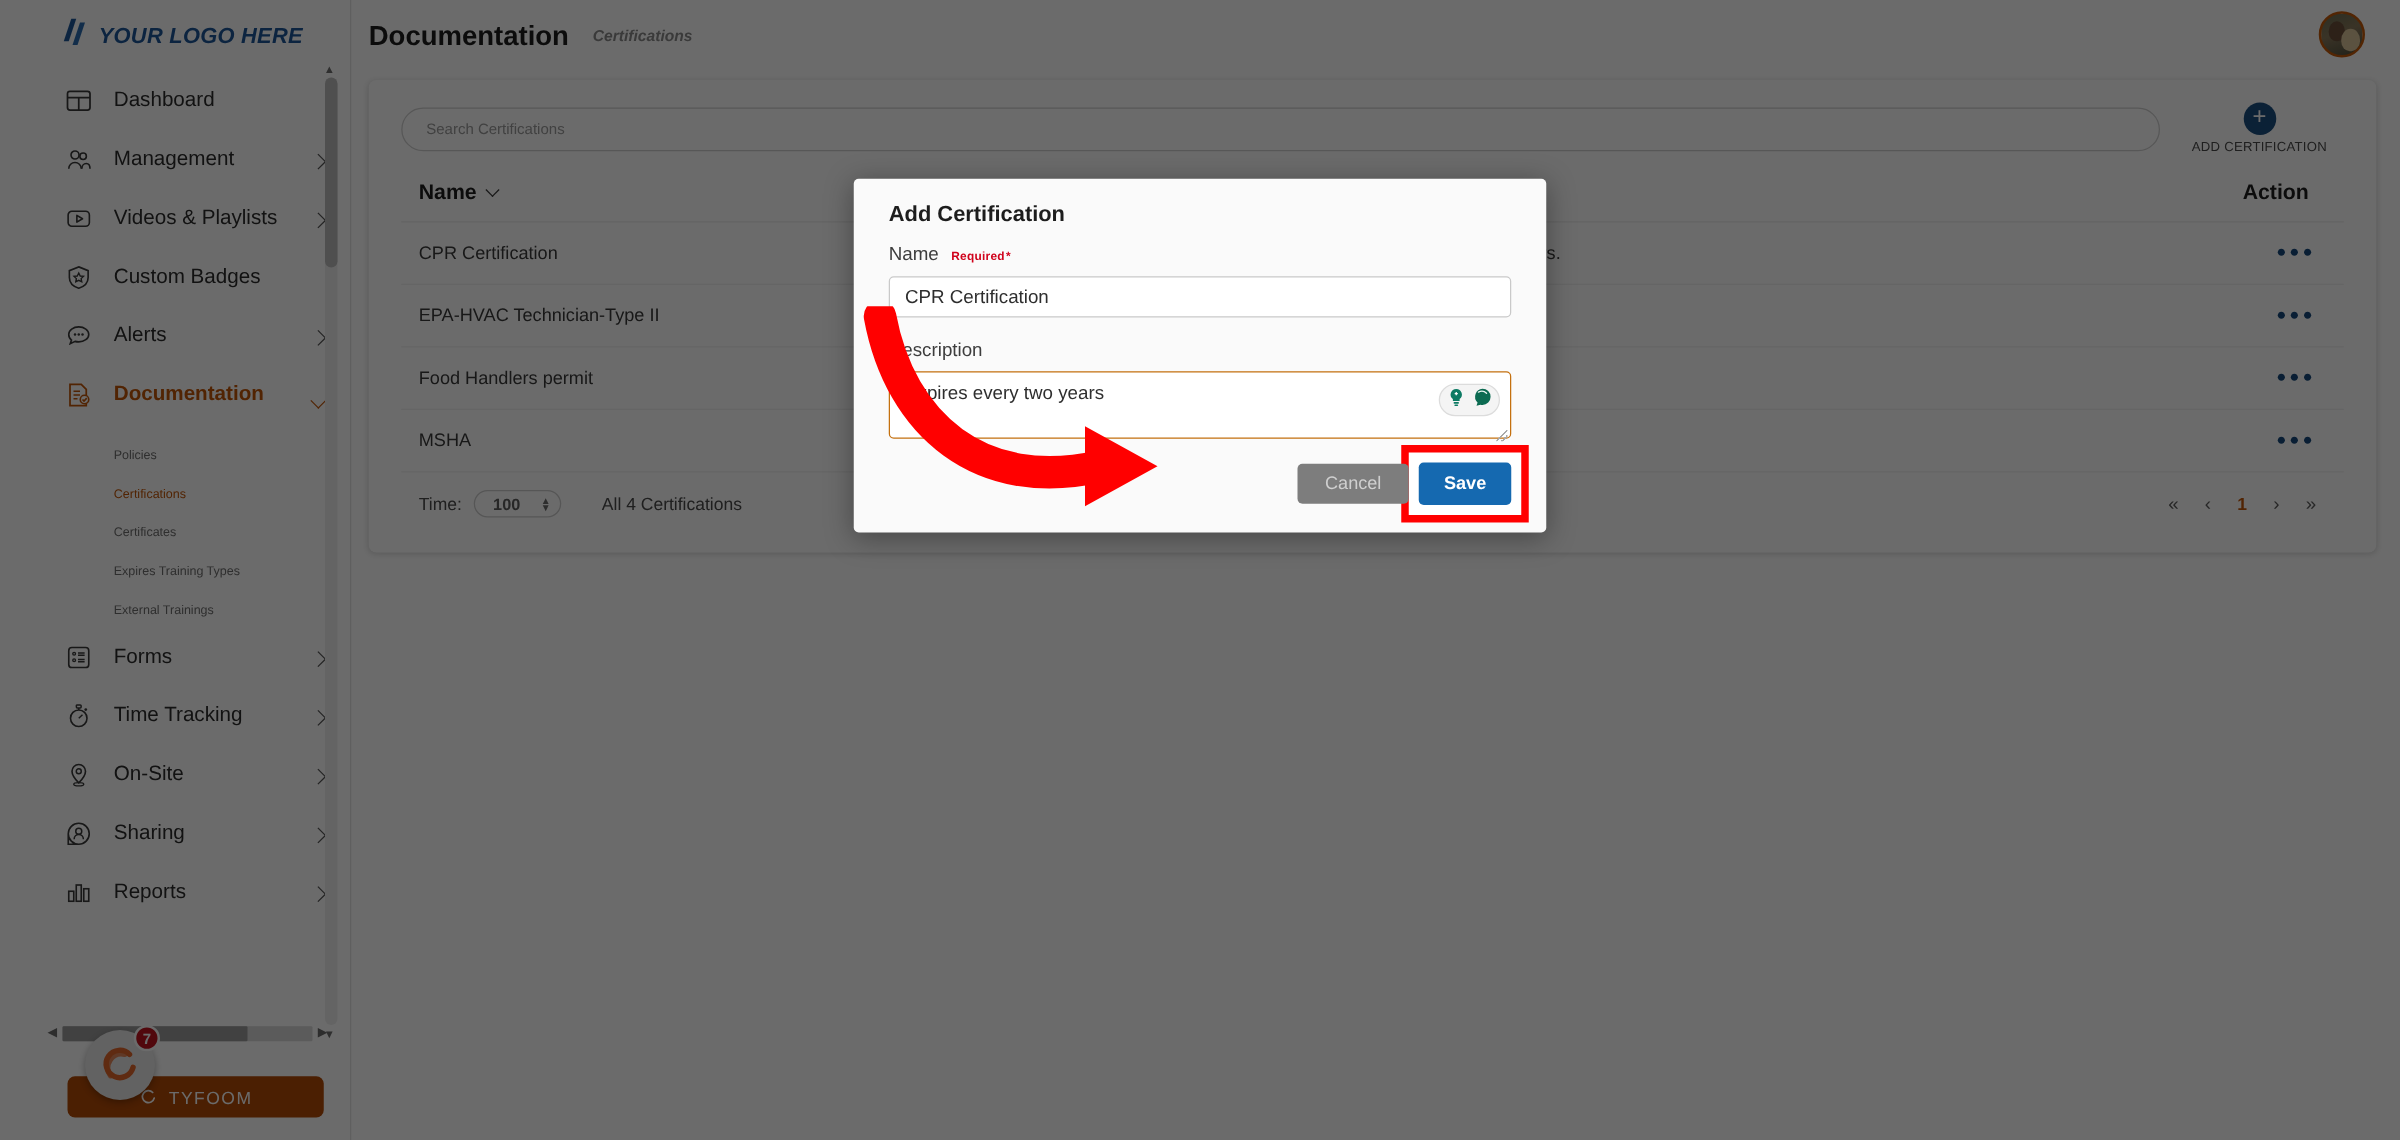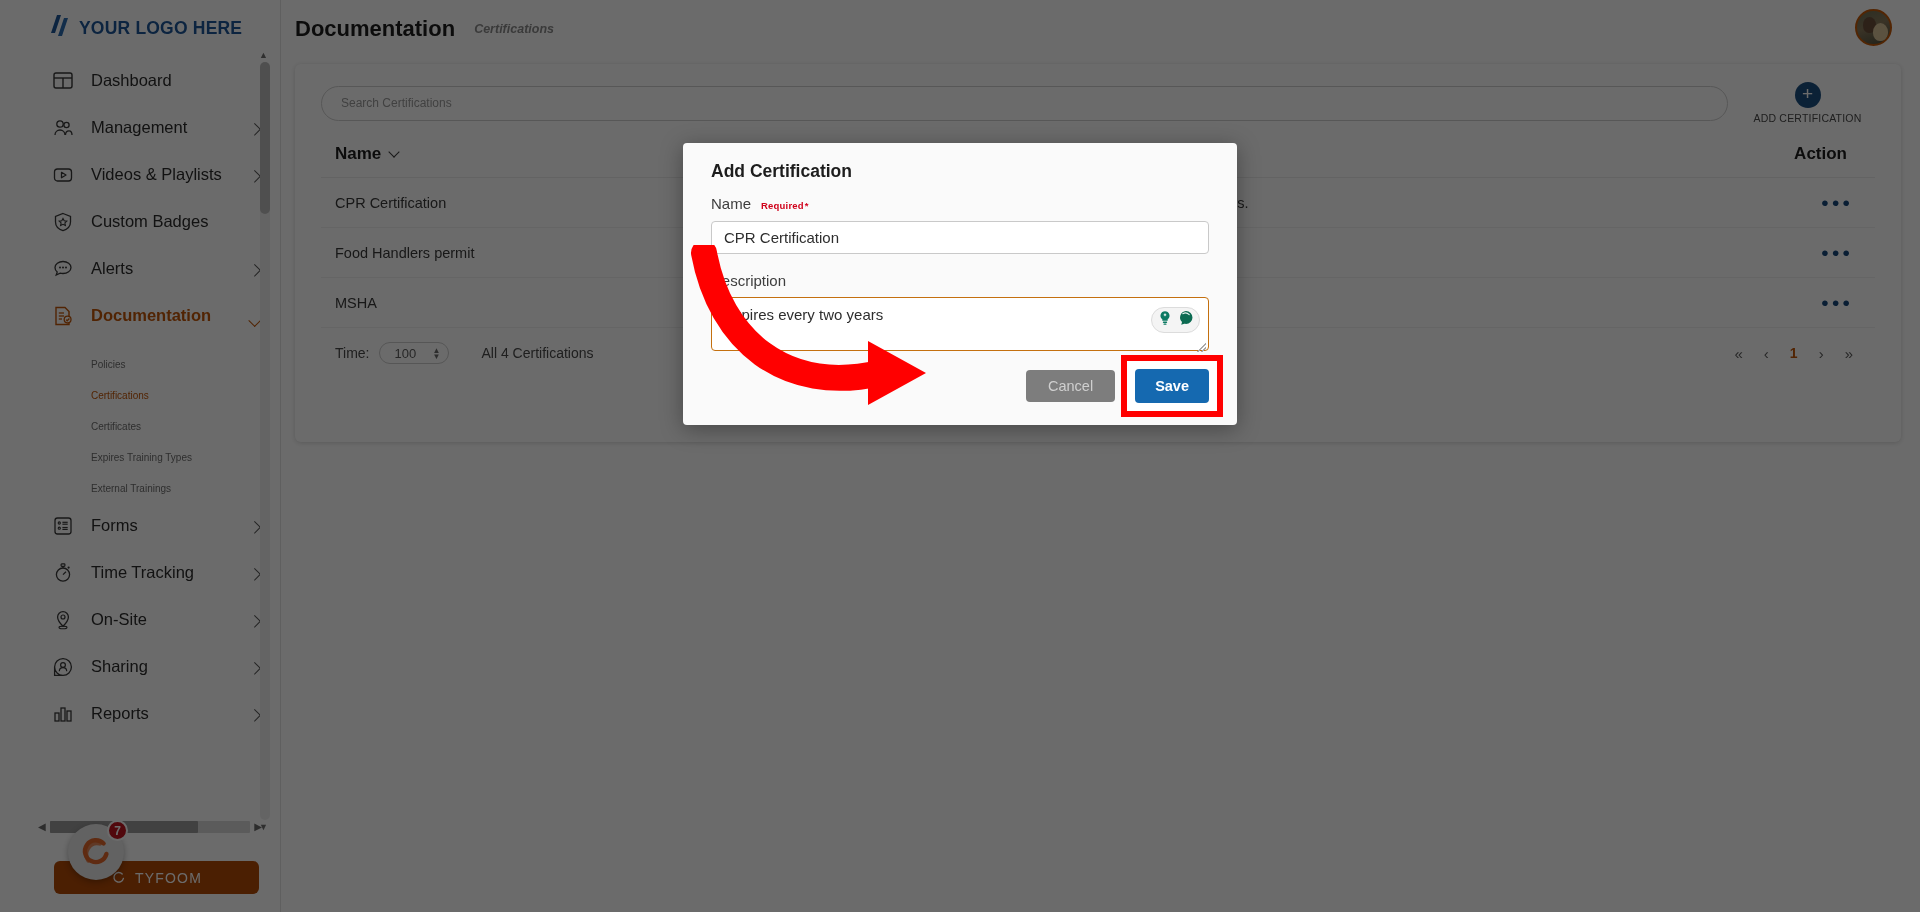--- a/index.html
+++ b/index.html
@@ -29,21 +29,21 @@
     background: #ffffff;
     border-right: 1px solid #e3e3e3;
     z-index: 5;
   }
   .logo-row {
     height: 57px; display: flex; align-items: center;
     padding-left: 48px; gap: 9px;
   }
   .logo-mark { width: 22px; height: 30px; flex: 0 0 auto; }
   .logo-text {
-    font-size: 17.5px; font-weight: bold; 
+    font-size: 17.5px; font-weight: bold; font-style: italic;
     color: #1e5799; letter-spacing: .2px;
   }
   #nav {
     position: absolute; top: 57px; left: 0; right: 0; bottom: 100px;
     overflow: hidden;
   }
   .nav-item {
     display: flex; align-items: center;
     height: 47px; padding-left: 52px; padding-right: 22px;
     color: #2d2d2d; font-size: 16.5px; cursor: pointer;
@@ -167,20 +167,21 @@
 
   #table-footer {
     display: flex; align-items: center; margin-top: 14px;
     font-size: 14px; color: #4a4a4a; padding-left: 14px;
   }
   #rows-select {
     margin-left: 10px; width: 70px; height: 22px; border: 1px solid #cccccc;
     border-radius: 11px; font-size: 13px; color: #5d5d5d;
     display: flex; align-items: center; justify-content: space-between;
     padding: 0 8px 0 14px;
+    font-weight: bold;
   }
   #rows-select .updown { display:flex; flex-direction:column; gap:1px; line-height:5px; font-size:8px; color:#6d6d6d;}
   #all-count { margin-left: 32px; }
   #pager { margin-left: auto; display: flex; align-items: center; gap: 21px; padding-right: 22px; }
   #pager span { color: #5d5d5d; font-size: 15px; cursor: pointer; }
   #pager .cur { color: #c25608; font-weight: bold; font-size: 14px; }
 
   
   #modal {
     position: absolute; z-index: 60;
@@ -208,21 +209,21 @@
     position: absolute; right: 9px; top: 10px;
     height: 26px; border: 1px solid #dcdcdc; border-radius: 13px;
     background: #f4f4f4; display: flex; align-items: center; gap: 3px; padding: 0 4px;
   }
   #resize-grip {
     position:absolute; right:3px; bottom:3px; width:9px; height:9px;
     background:
       linear-gradient(135deg, transparent 46%, #a9a9a9 46%, #a9a9a9 56%, transparent 56%),
       linear-gradient(135deg, transparent 70%, #a9a9a9 70%, #a9a9a9 80%, transparent 80%);
   }
-  #modal-actions { display: flex; justify-content: flex-end; align-items: center; gap: 20px; margin-top: 14px; }
+  #modal-actions { display: flex; justify-content: flex-end; align-items: center; gap: 8px; margin-top: 14px; }
   #cancel-btn {
     background: #7d7d7d; color: #cfcfcf; border: none; border-radius: 4px;
     font-size: 14.5px; padding: 8px 22px; cursor: pointer;
     font-family: "Liberation Sans", sans-serif;
   }
   #save-wrap { position: relative; }
   #save-btn {
     background: #1569b0; color: #fff; border: none; border-radius: 4px;
     font-size: 14.5px; font-weight: bold; padding: 9px 20px; cursor: pointer;
     font-family: "Liberation Sans", sans-serif;
@@ -472,20 +473,25 @@
             <th class="action-col"><span>Action</span></th>
           </tr>
         </thead>
         <tbody>
           <tr>
             <td>CPR Certification</td>
             <td>Expires every ____ years.</td>
             <td class="action-col"><span class="dots">•••</span></td>
           </tr>
           <tr>
+            <td>EPA-HVAC Technician-Type II</td>
+            <td></td>
+            <td class="action-col"><span class="dots">•••</span></td>
+          </tr>
+          <tr>
             <td>Food Handlers permit</td>
             <td></td>
             <td class="action-col"><span class="dots">•••</span></td>
           </tr>
           <tr>
             <td>MSHA</td>
             <td>TEst</td>
             <td class="action-col"><span class="dots">•••</span></td>
           </tr>
         </tbody>

